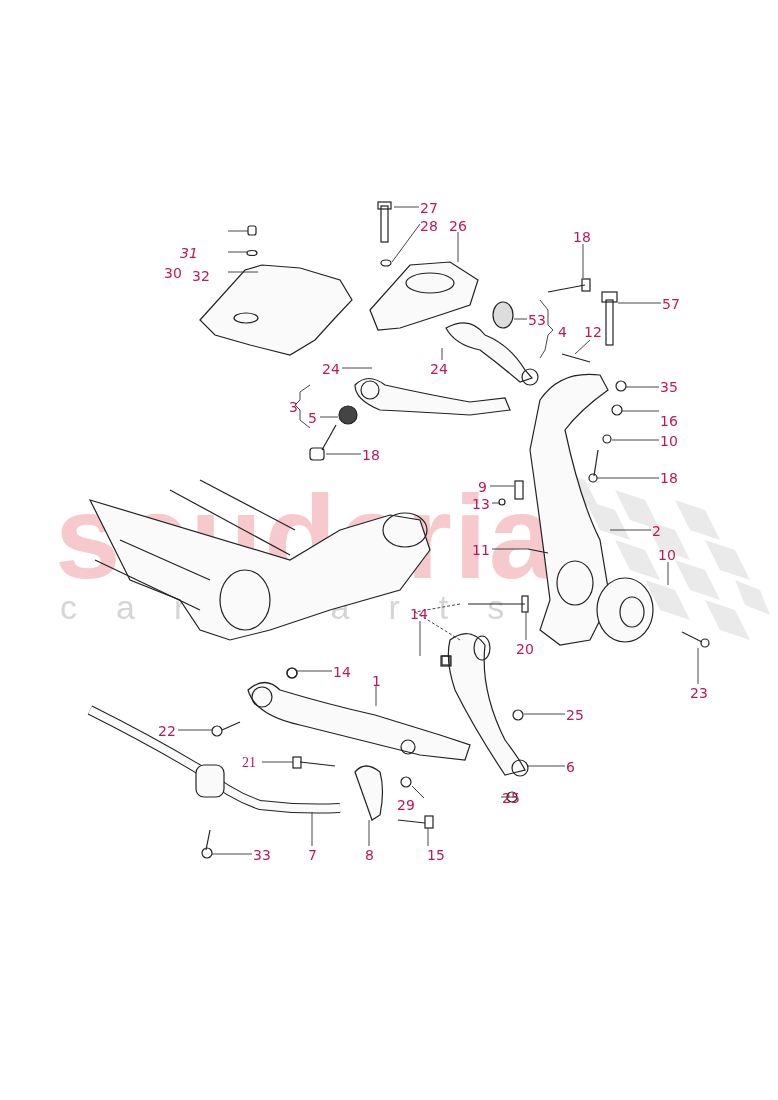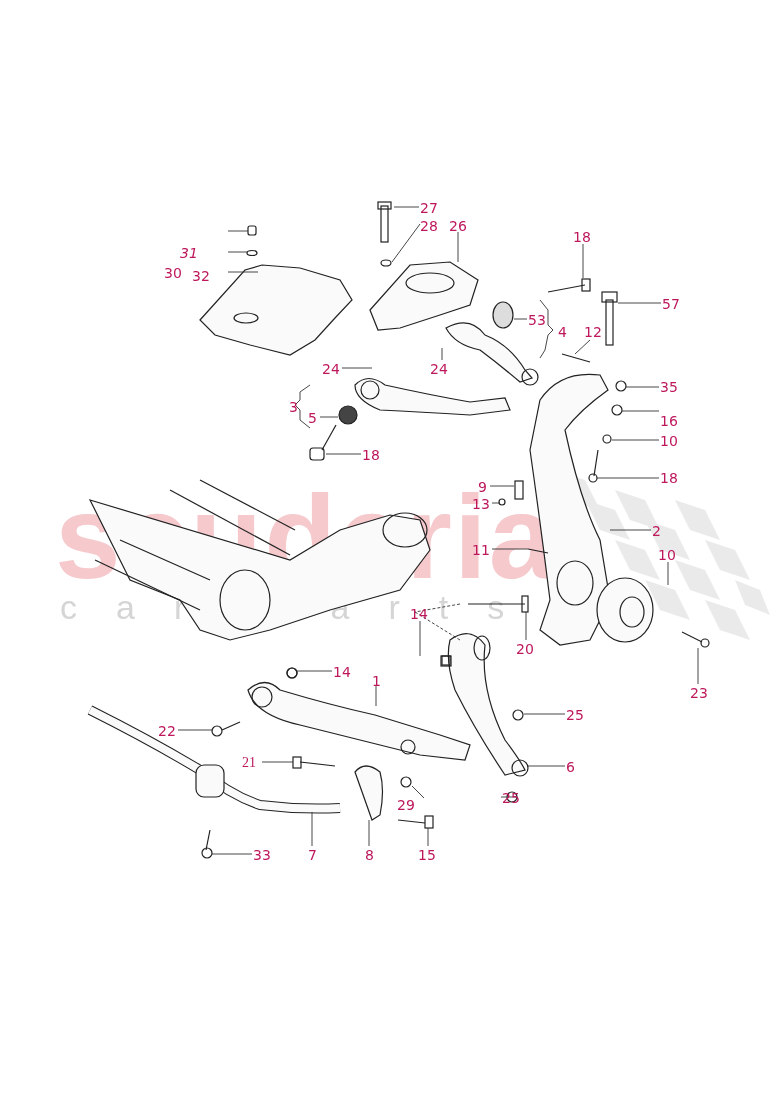--- a/index.html
+++ b/index.html
@@ -218,14 +218,14 @@
   <div class="callout" style="left:690px;top:686px;">23</div>
   <div class="callout" style="left:566px;top:708px;">25</div>
   <div class="callout" style="left:158px;top:724px;">22</div>
   <div class="callout" style="left:566px;top:760px;">6</div>
   <div class="callout" style="left:242px;top:756px;font-family:Liberation Serif, serif;">21</div>
   <div class="callout" style="left:397px;top:798px;">29</div>
   <div class="callout" style="left:502px;top:791px;">25</div>
   <div class="callout" style="left:253px;top:848px;">33</div>
   <div class="callout" style="left:308px;top:848px;">7</div>
   <div class="callout" style="left:365px;top:848px;">8</div>
-  <div class="callout" style="left:418px;top:848px;">15</div>
+  <div class="callout" style="left:427px;top:848px;">15</div>
 </div>
 
 </body></html>

